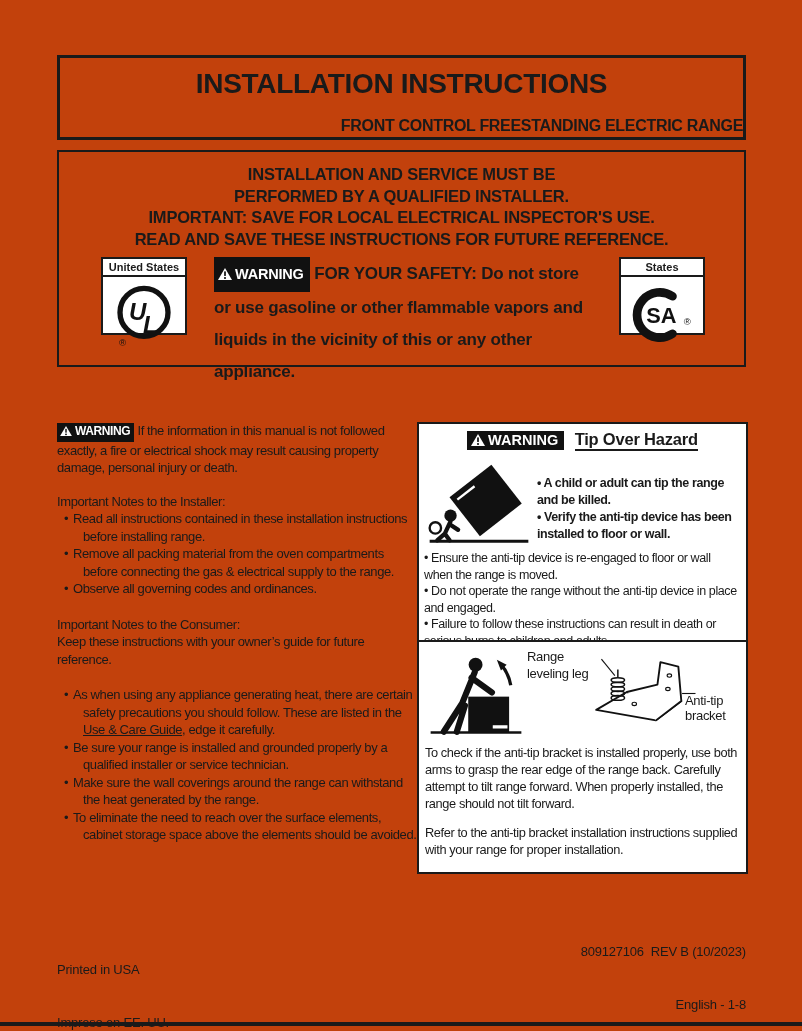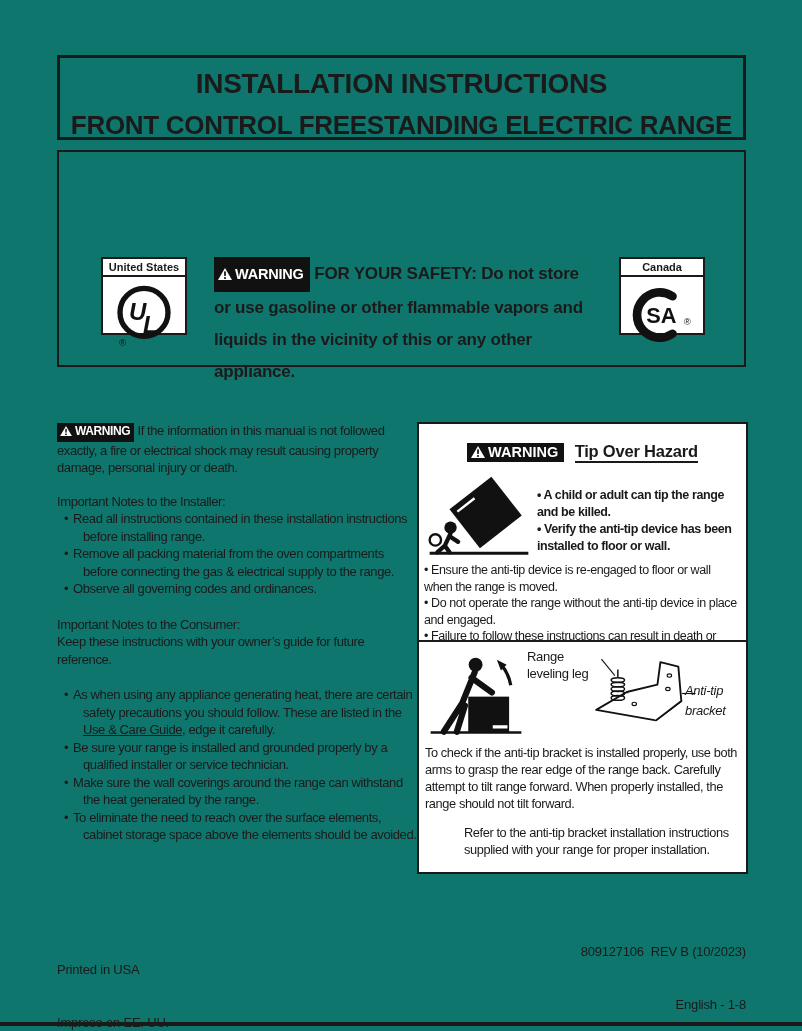--- a/index.html
+++ b/index.html
@@ -1,24 +1,24 @@
 <!DOCTYPE html>
 <html><head>
 <meta charset="utf-8">
 <style>
   * { margin:0; padding:0; box-sizing:border-box; }
   html,body { background:#fff; }
   body { width:802px; height:1031px; font-family:"Liberation Sans", sans-serif; color:#1a1a1a; }
-  .page { position:relative; width:802px; height:1031px; background:#0f766e; overflow:hidden; }
+  .page { position:relative; width:802px; height:1031px; background:#c2410c; overflow:hidden; }
 
   
   .title-box { position:absolute; left:57px; top:55px; width:689px; height:85px;
                border:3px solid #1a1a1a; text-align:center; padding-top:10px; }
   .title-main { font-size:28px; font-weight:bold; letter-spacing:-0.3px; }
-  .title-sub  { font-size:26px; font-weight:bold; margin-top:10px; letter-spacing:-0.3px; }
+  .title-sub  { font-size:16px; font-weight:bold; margin-top:17px; letter-spacing:-0.3px;text-align:right; }
 
   
   .service-box { position:absolute; left:57px; top:150px; width:689px; height:217px;
                  border:2px solid #1a1a1a; padding-top:12px; }
   .service-lines div { text-align:center; font-weight:bold; font-size:16.5px; line-height:21.5px; letter-spacing:-0.2px; }
   .logo-row { position:absolute; left:0; top:101px; width:100%; height:112px; }
   .cert-box { position:absolute; width:86px; height:78px; border:2px solid #1a1a1a; background:#fff; text-align:center; }
   .cert-box.ul  { left:42px;  top:4px; }
   .cert-box.csa { right:39px; top:4px; }
   .cert-label { font-size:11px; font-weight:bold; padding:2px 0 2px; border-bottom:2px solid #1a1a1a; }
@@ -40,58 +40,64 @@
               font-size:13px; line-height:17.5px; letter-spacing:-0.4px; }
   .left-col p { margin-bottom:0; } .gap16 { margin-top:16px; } .gap18 { margin-top:18px; }
   .left-col ul { list-style:none; }
   .left-col li { position:relative; padding-left:26px; text-indent:-10px; }
   .left-col li::before { content:"•"; position:absolute; left:7px; text-indent:0; }
   .u { text-decoration:underline; }
 
   
   .tip-box { position:absolute; left:417px; top:422px; width:331px; min-height:211px;
              border:2px solid #1a1a1a; padding:5px 5px 6px; background:#fff; }
-  .tip-header { text-align:center; margin-top:13px; }
+  .tip-header { text-align:center; margin-top:1px; }
   .tip-title { font-size:16.5px; font-weight:bold; border-bottom:2px solid #1a1a1a; padding-bottom:1px; margin-left:6px; letter-spacing:-0.2px; }
   .tip-art-row { position:relative; height:95px; margin-top:3px; }
   .tip-art { position:absolute; left:2px; top:0; }
   .tip-side-bullets { position:absolute; left:113px; top:22px; width:206px;
                       font-size:12.5px; font-weight:bold; line-height:17px; letter-spacing:-0.4px; }
   .tip-side-bullets p::before, .tip-full-bullets p::before { content:"• "; }
   .tip-full-bullets { margin-top:2px; font-size:12.5px; font-weight:normal; line-height:16.5px; letter-spacing:-0.4px; }
 
   .bracket-box { position:absolute; left:417px; top:640px; width:331px; min-height:205px;
                  border:2px solid #1a1a1a; padding:5px 6px 14px; background:#fff; }
   .bracket-art-row { position:relative; height:97px; }
   .tilt-art { position:absolute; left:4px; top:6px; }
   .lbl-leveling { position:absolute; left:102px; top:2px; width:80px; font-size:13px; line-height:16.5px; letter-spacing:-0.3px; }
   .bracket-art { position:absolute; left:160px; top:10px; }
-  .lbl-bracket { position:absolute; left:260px; top:34px; width:56px; font-size:13px; line-height:20px; letter-spacing:-0.3px;font-style:italic; }
+  .lbl-bracket { position:absolute; left:260px; top:46px; width:56px; font-size:13px; line-height:15px; letter-spacing:-0.3px; }
   .bracket-par { font-size:12.8px; line-height:17px; letter-spacing:-0.4px; }
-  .bracket-par + .bracket-par { margin-top:12px;margin-left:39px; }
+  .bracket-par + .bracket-par { margin-top:12px; }
 
   
   .footer-right { position:absolute; right:56px; top:908px; text-align:right;
                   font-size:13px; line-height:17.5px; white-space:pre-wrap; letter-spacing:-0.2px; }
   .footer-left  { position:absolute; left:57px; top:926px;
                   font-size:13px; line-height:17.5px; white-space:pre-wrap; letter-spacing:-0.2px; }
 
   .bottom-edge { position:absolute; left:0; top:1022px; width:802px; height:4px; background:#1a1a1a; }
 </style>
 </head>
 <body>
 
 <div class="page">
 
   <div class="title-box">
     <div class="title-main">INSTALLATION INSTRUCTIONS</div>
     <div class="title-sub">FRONT CONTROL FREESTANDING ELECTRIC RANGE</div>
   </div>
 
   <div class="service-box">
+    <div class="service-lines">
+      <div>INSTALLATION AND SERVICE MUST BE</div>
+      <div>PERFORMED BY A QUALIFIED INSTALLER.</div>
+      <div>IMPORTANT: SAVE FOR LOCAL ELECTRICAL INSPECTOR'S USE.</div>
+      <div>READ AND SAVE THESE INSTRUCTIONS FOR FUTURE REFERENCE.</div>
+    </div>
 
     <div class="logo-row">
 
       <div class="cert-box ul">
         <div class="cert-label">United States</div>
         <div class="cert-art">
           <svg width="64" height="68" viewBox="0 0 72 76">
             <circle cx="36" cy="34" r="27" fill="none" stroke="#111" stroke-width="6"></circle>
             <text x="19" y="42" font-size="27" font-weight="bold" font-style="italic" fill="#111">U</text>
             <text x="35" y="57" font-size="27" font-weight="bold" font-style="italic" fill="#111">L</text>
@@ -103,21 +109,21 @@
       <p class="safety-msg">
         <span class="badge badge-lg"><svg width="14" height="12" viewBox="0 0 13 11">
               <polygon points="6.5,0 13,11 0,11" fill="#fff"></polygon>
               <rect x="5.7" y="3.1" width="1.6" height="4.2" fill="#111"></rect>
               <circle cx="6.5" cy="9.2" r="1" fill="#111"></circle>
             </svg><span>WARNING</span></span>
         <span>FOR YOUR SAFETY: Do not store or use gasoline or other flammable vapors and liquids in the vicinity of this or any other appliance.</span>
       </p>
 
       <div class="cert-box csa">
-        <div class="cert-label">Canada</div>
+        <div class="cert-label">States</div>
         <div class="cert-art">
           <svg width="68" height="66" viewBox="0 0 78 74">
             <path d="M 51,15.5 A 26,26 0 1 0 51,58.5" fill="none" stroke="#111" stroke-width="10" stroke-linecap="round"></path>
             <text x="21" y="46" font-size="25" font-weight="bold" fill="#111">SA</text>
             <text x="64" y="48" font-size="11" fill="#111">®</text>
           </svg>
         </div>
       </div>
     </div>
   </div>

